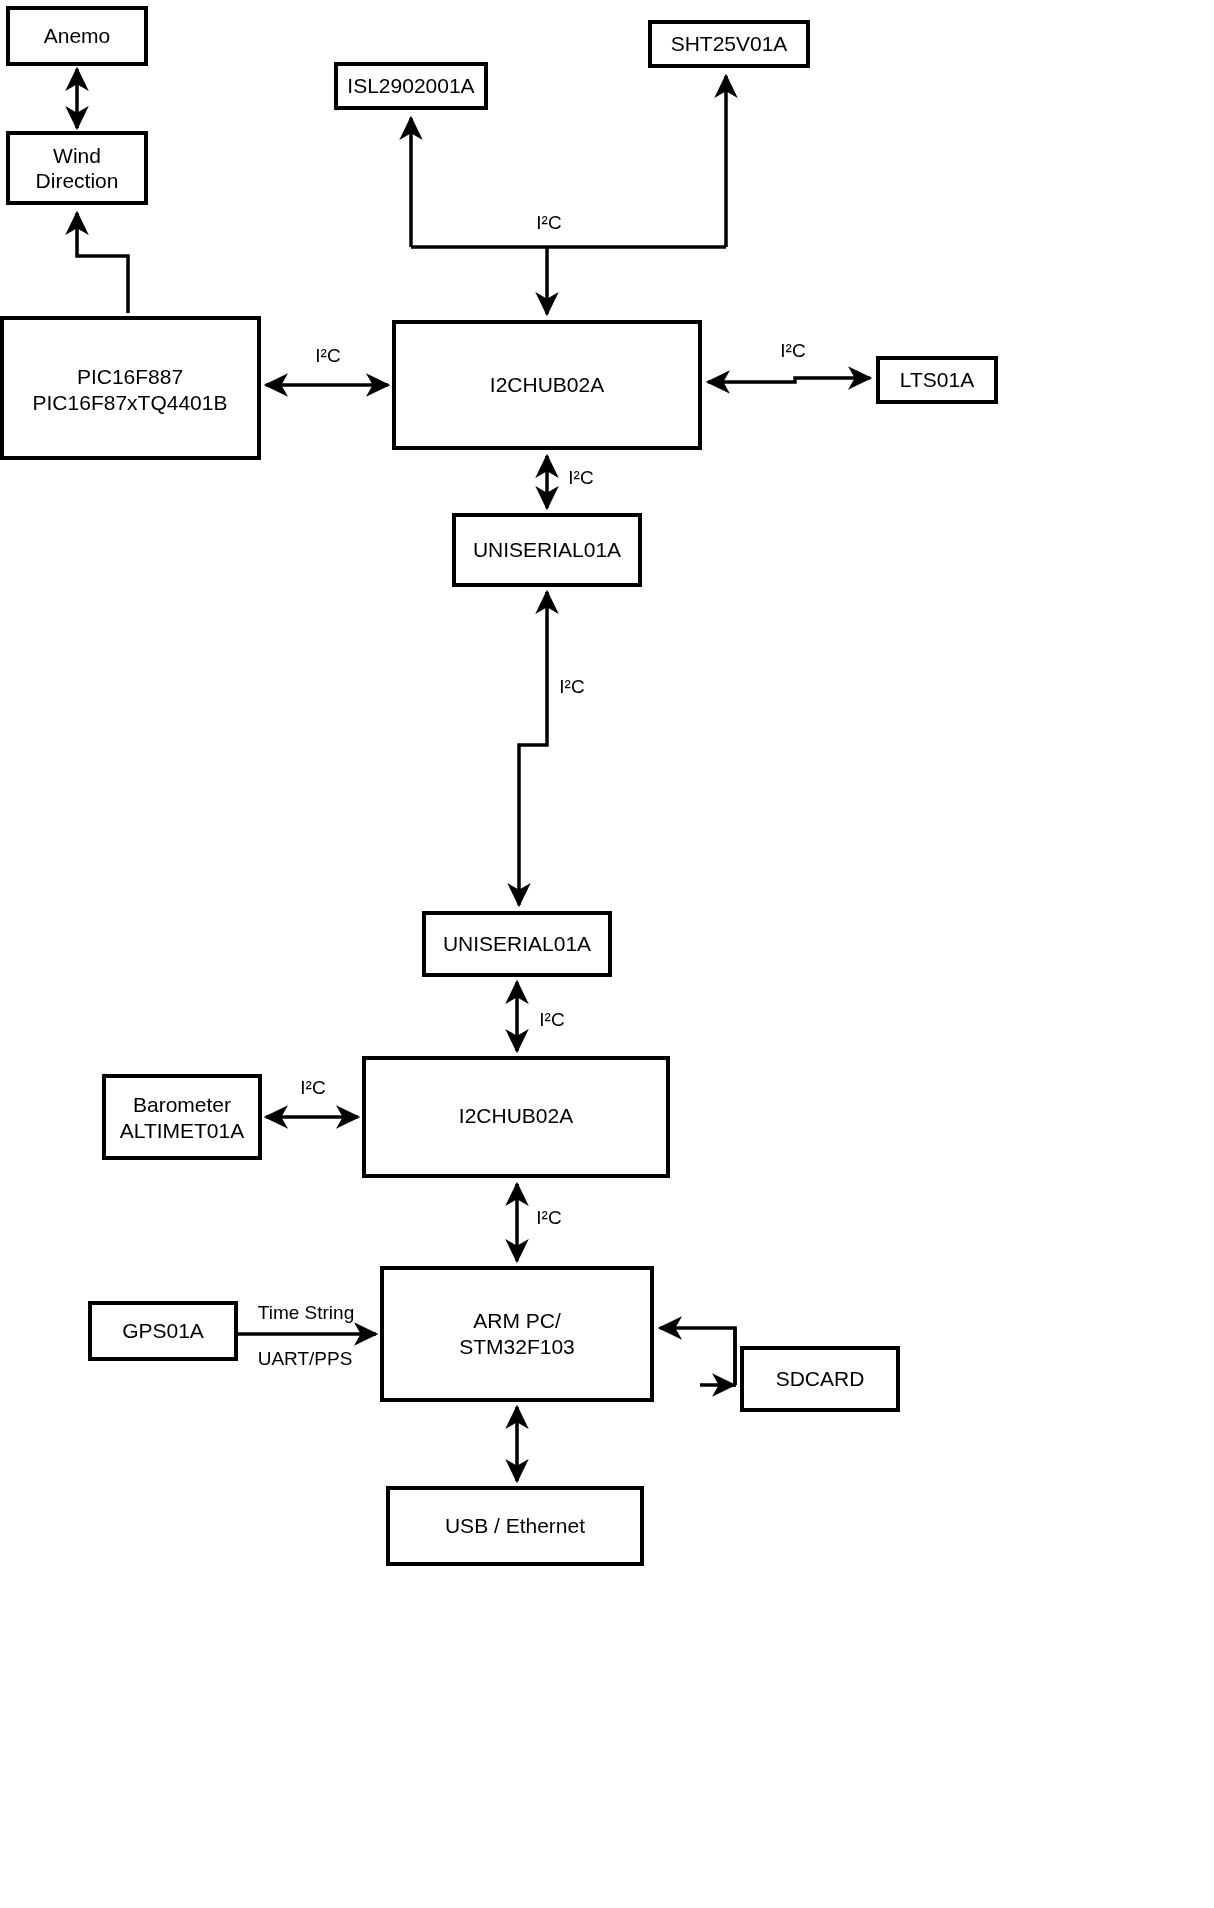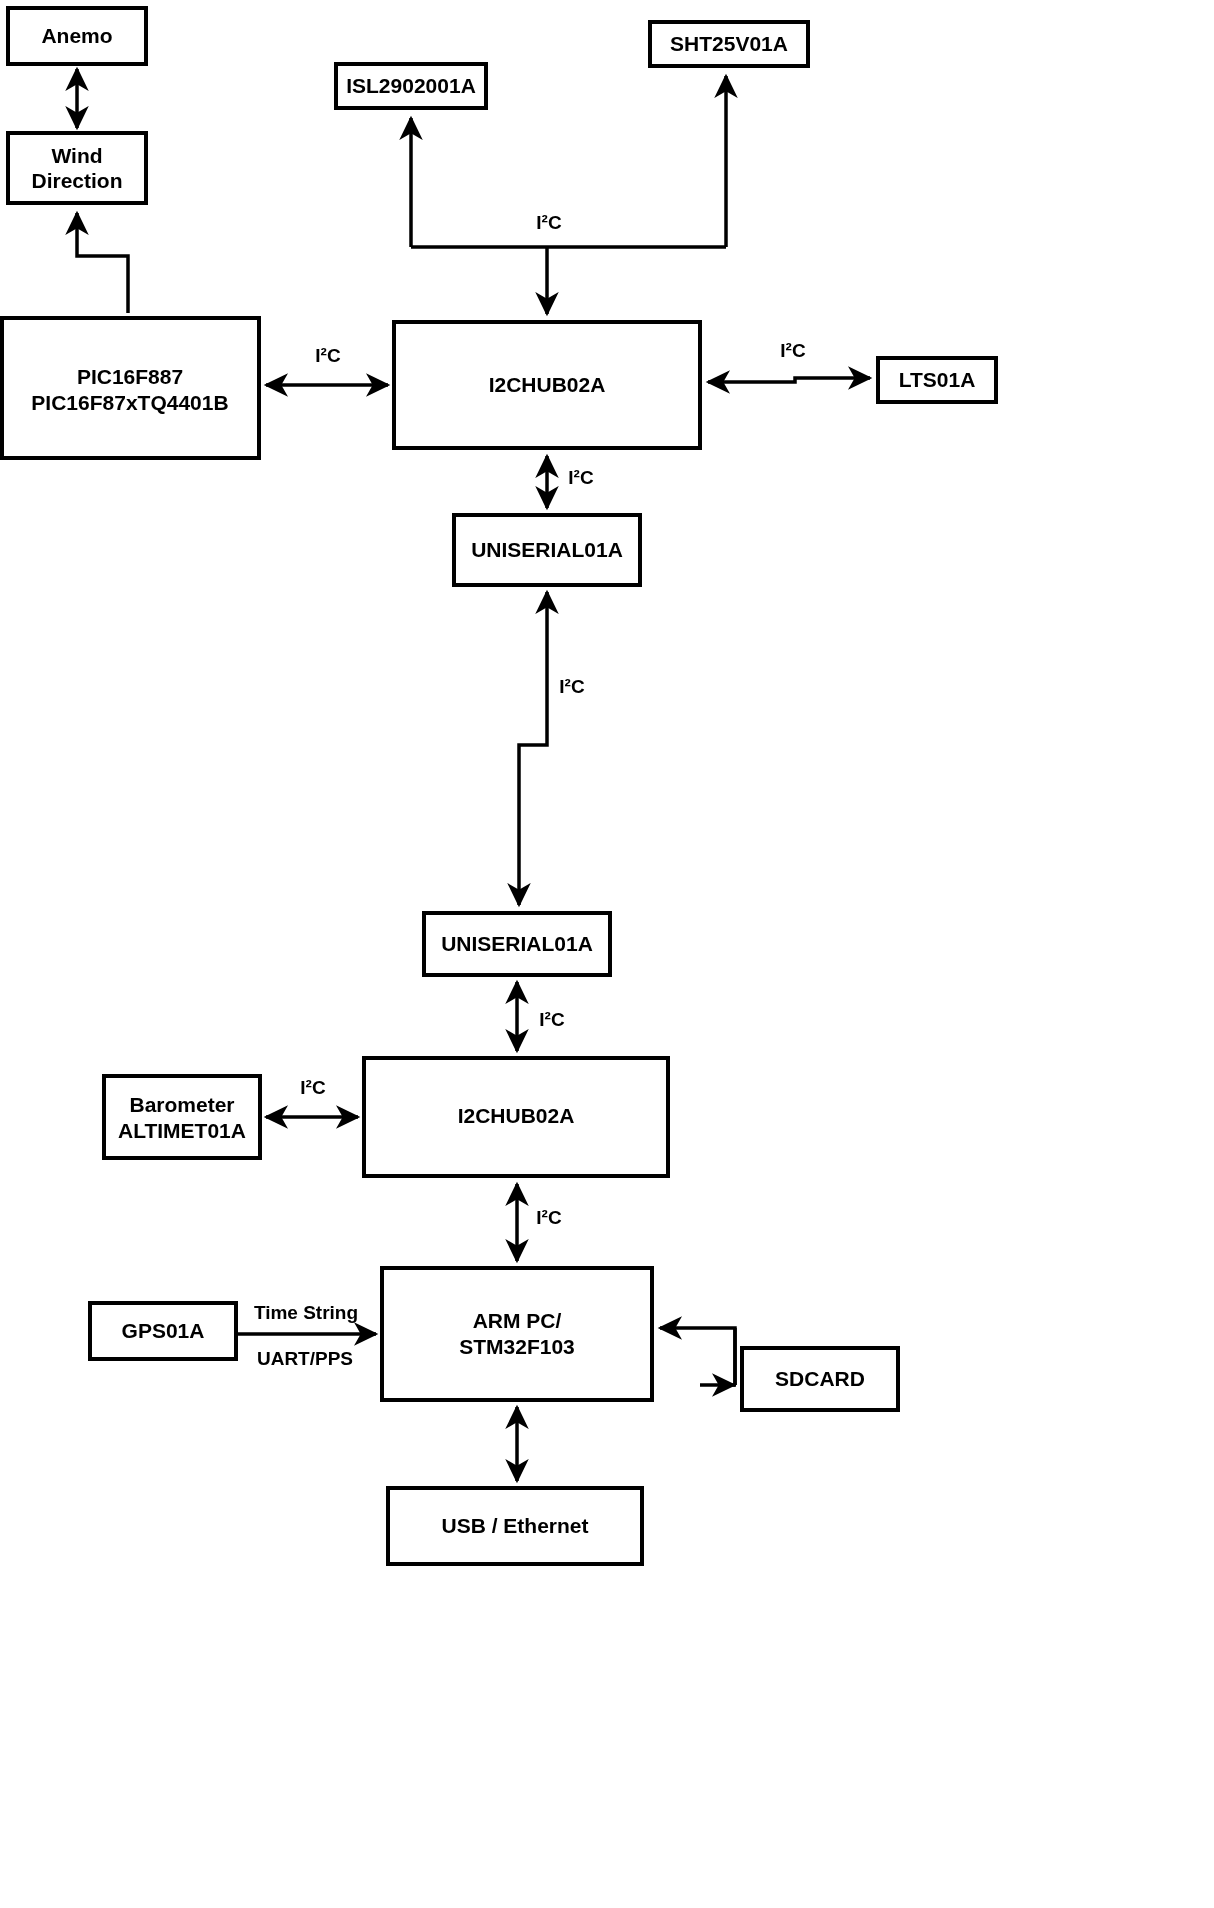--- a/index.html
+++ b/index.html
@@ -11,21 +11,20 @@
     width: 1214px;
     height: 1908px;
     font-family: "Liberation Sans", sans-serif;
     overflow: hidden;
   }
   #diagram-root {
     position: relative;
     width: 1214px;
     height: 1408px;
     background: #ffffff;
-    font-weight: bold;
   }
   svg.diagram {
     display: block;
     width: 1214px;
     height: 1908px;
   }
   .node-rect {
     fill: #ffffff;
     stroke: #000000;
     stroke-width: 4;

